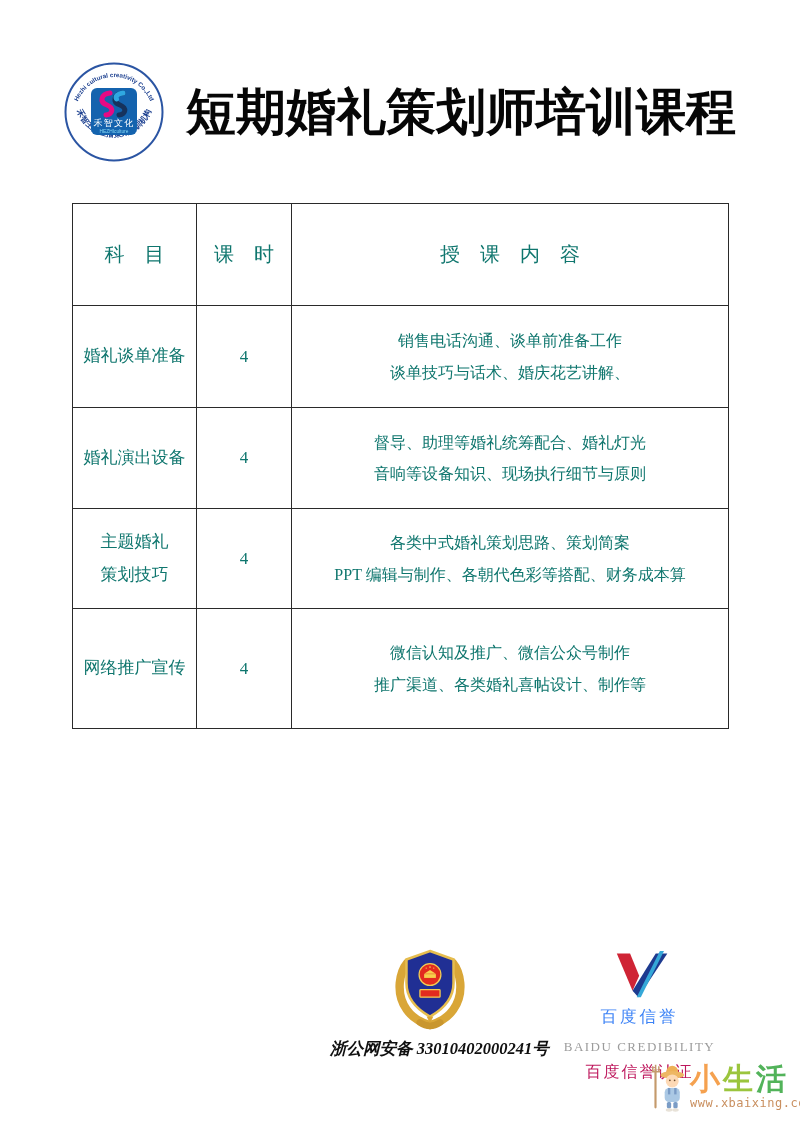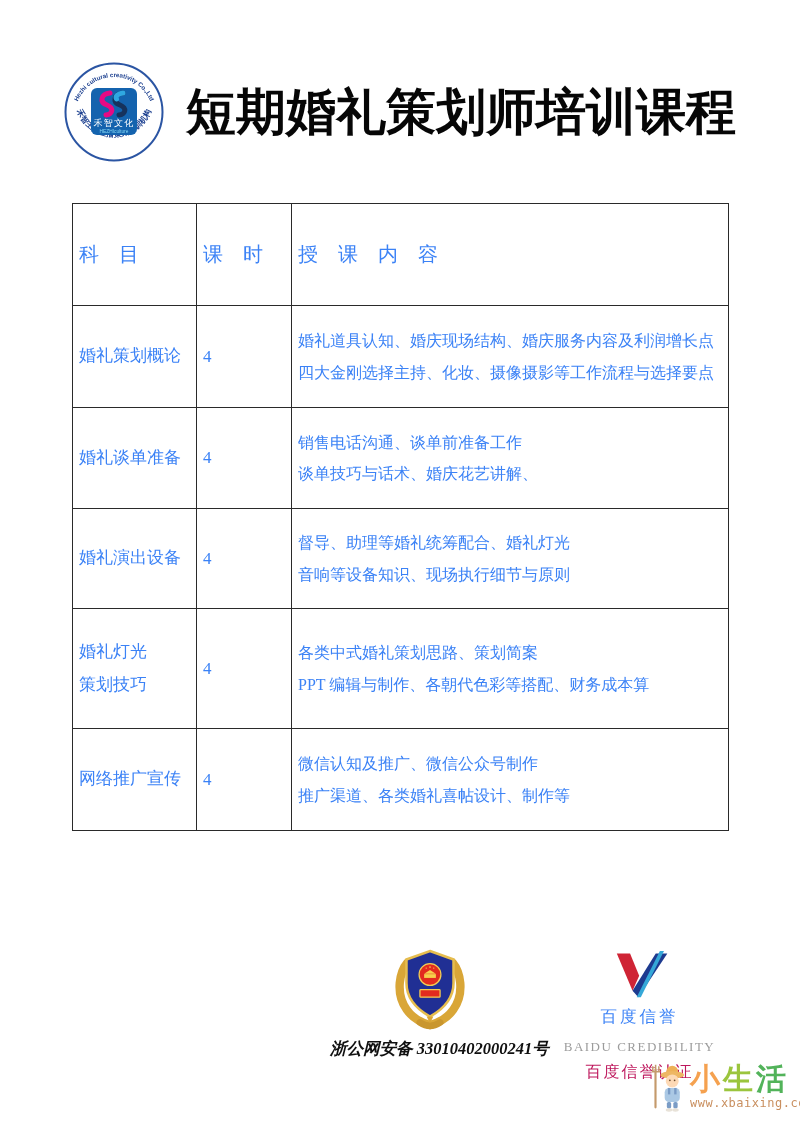--- a/index.html
+++ b/index.html
@@ -7,22 +7,22 @@
         font-family:"Liberation Serif","DejaVu Serif",serif;color:#222;}
 
   
   .logo-header{position:absolute;left:64px;top:62px;width:100px;height:100px;}
   .page-title{position:absolute;left:186px;top:84px;width:534px;text-align:center;
               font-size:50px;font-weight:bold;line-height:1.15;color:#060606;white-space:nowrap;}
 
   
   table.course{position:absolute;left:72px;top:203px;width:656px;border-collapse:collapse;
                table-layout:fixed;}
-  table.course td,table.course th{border:1px solid #2a2a2a;padding:0 6px;text-align:left;
-               vertical-align:middle;font-weight:normal;color:#3b82f6;}
+  table.course td,table.course th{border:1px solid #2a2a2a;padding:0 6px;text-align:center;
+               vertical-align:middle;font-weight:normal;color:#0f766e;}
   table.course tr:nth-child(1){height:102px;}
   table.course tr:nth-child(2){height:102px;}
   table.course tr:nth-child(3){height:101px;}
   table.course tr:nth-child(4){height:100px;}
   table.course tr:nth-child(5){height:120px;}
   table.course tr:nth-child(6){height:102px;}
   table.course tr:nth-child(7){height:90px;}
   th.hcell{font-size:20px;color:#1d1d1d;}
   td.subject{font-size:17px;line-height:1.9;white-space:pre-line;}
   td.hours{font-size:17px;}
@@ -81,39 +81,33 @@
         <col style="width:95px">
         <col style="width:437px">
       </colgroup>
     <tbody>
         <tr>
       <th class="hcell">科　目</th>
       <th class="hcell">课　时</th>
       <th class="hcell">授　课　内　容</th>
     </tr>
     <tr>
-      <td class="subject">婚礼策划概论</td>
-      <td class="hours">4</td>
-      <td class="content">婚礼道具认知、婚庆现场结构、婚庆服务内容及利润增长点
-四大金刚选择主持、化妆、摄像摄影等工作流程与选择要点</td>
-    </tr>
-    <tr>
       <td class="subject">婚礼谈单准备</td>
       <td class="hours">4</td>
       <td class="content">销售电话沟通、谈单前准备工作
 谈单技巧与话术、婚庆花艺讲解、</td>
     </tr>
     <tr>
       <td class="subject">婚礼演出设备</td>
       <td class="hours">4</td>
       <td class="content">督导、助理等婚礼统筹配合、婚礼灯光
 音响等设备知识、现场执行细节与原则</td>
     </tr>
     <tr>
-      <td class="subject">婚礼灯光
+      <td class="subject">主题婚礼
 策划技巧</td>
       <td class="hours">4</td>
       <td class="content">各类中式婚礼策划思路、策划简案
 PPT 编辑与制作、各朝代色彩等搭配、财务成本算</td>
     </tr>
     <tr>
       <td class="subject">网络推广宣传</td>
       <td class="hours">4</td>
       <td class="content">微信认知及推广、微信公众号制作
 推广渠道、各类婚礼喜帖设计、制作等</td>

